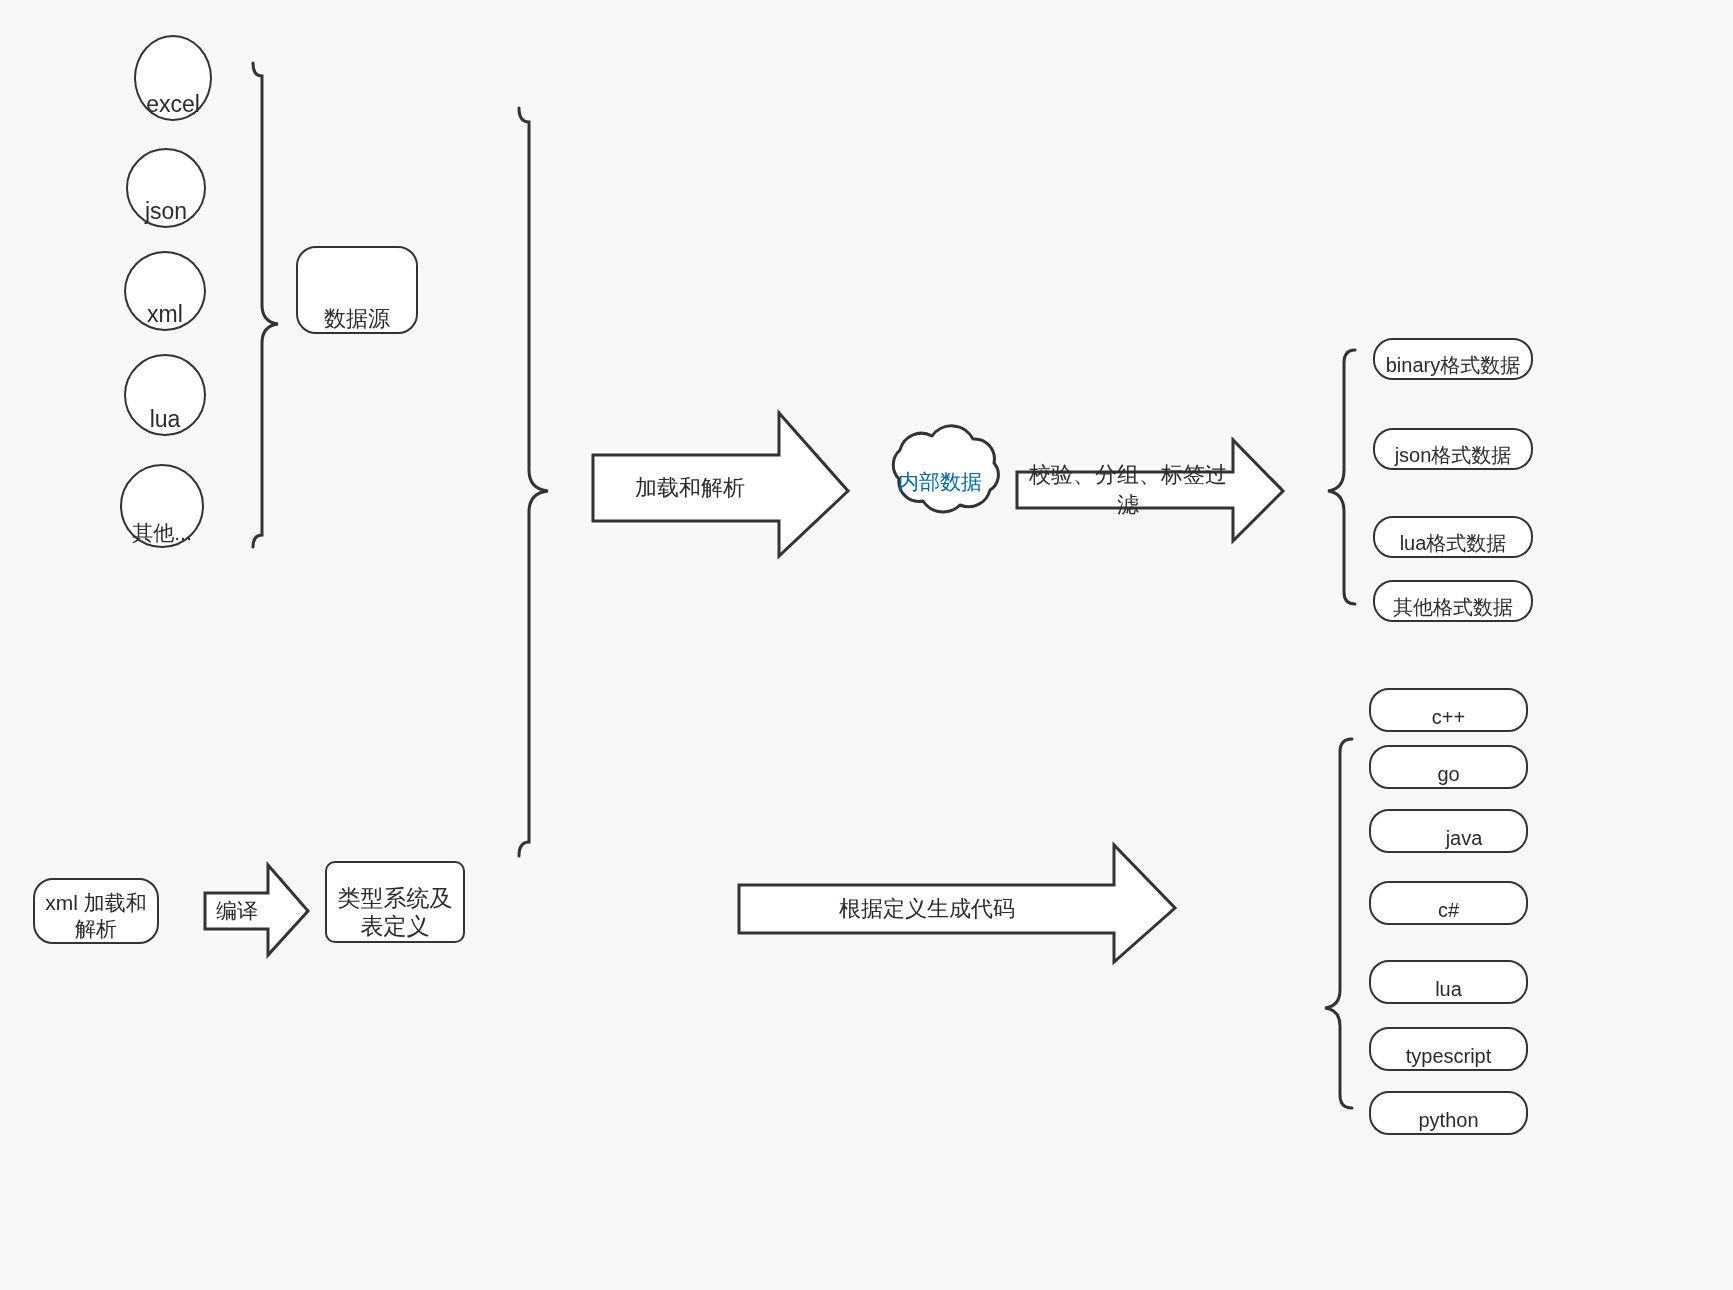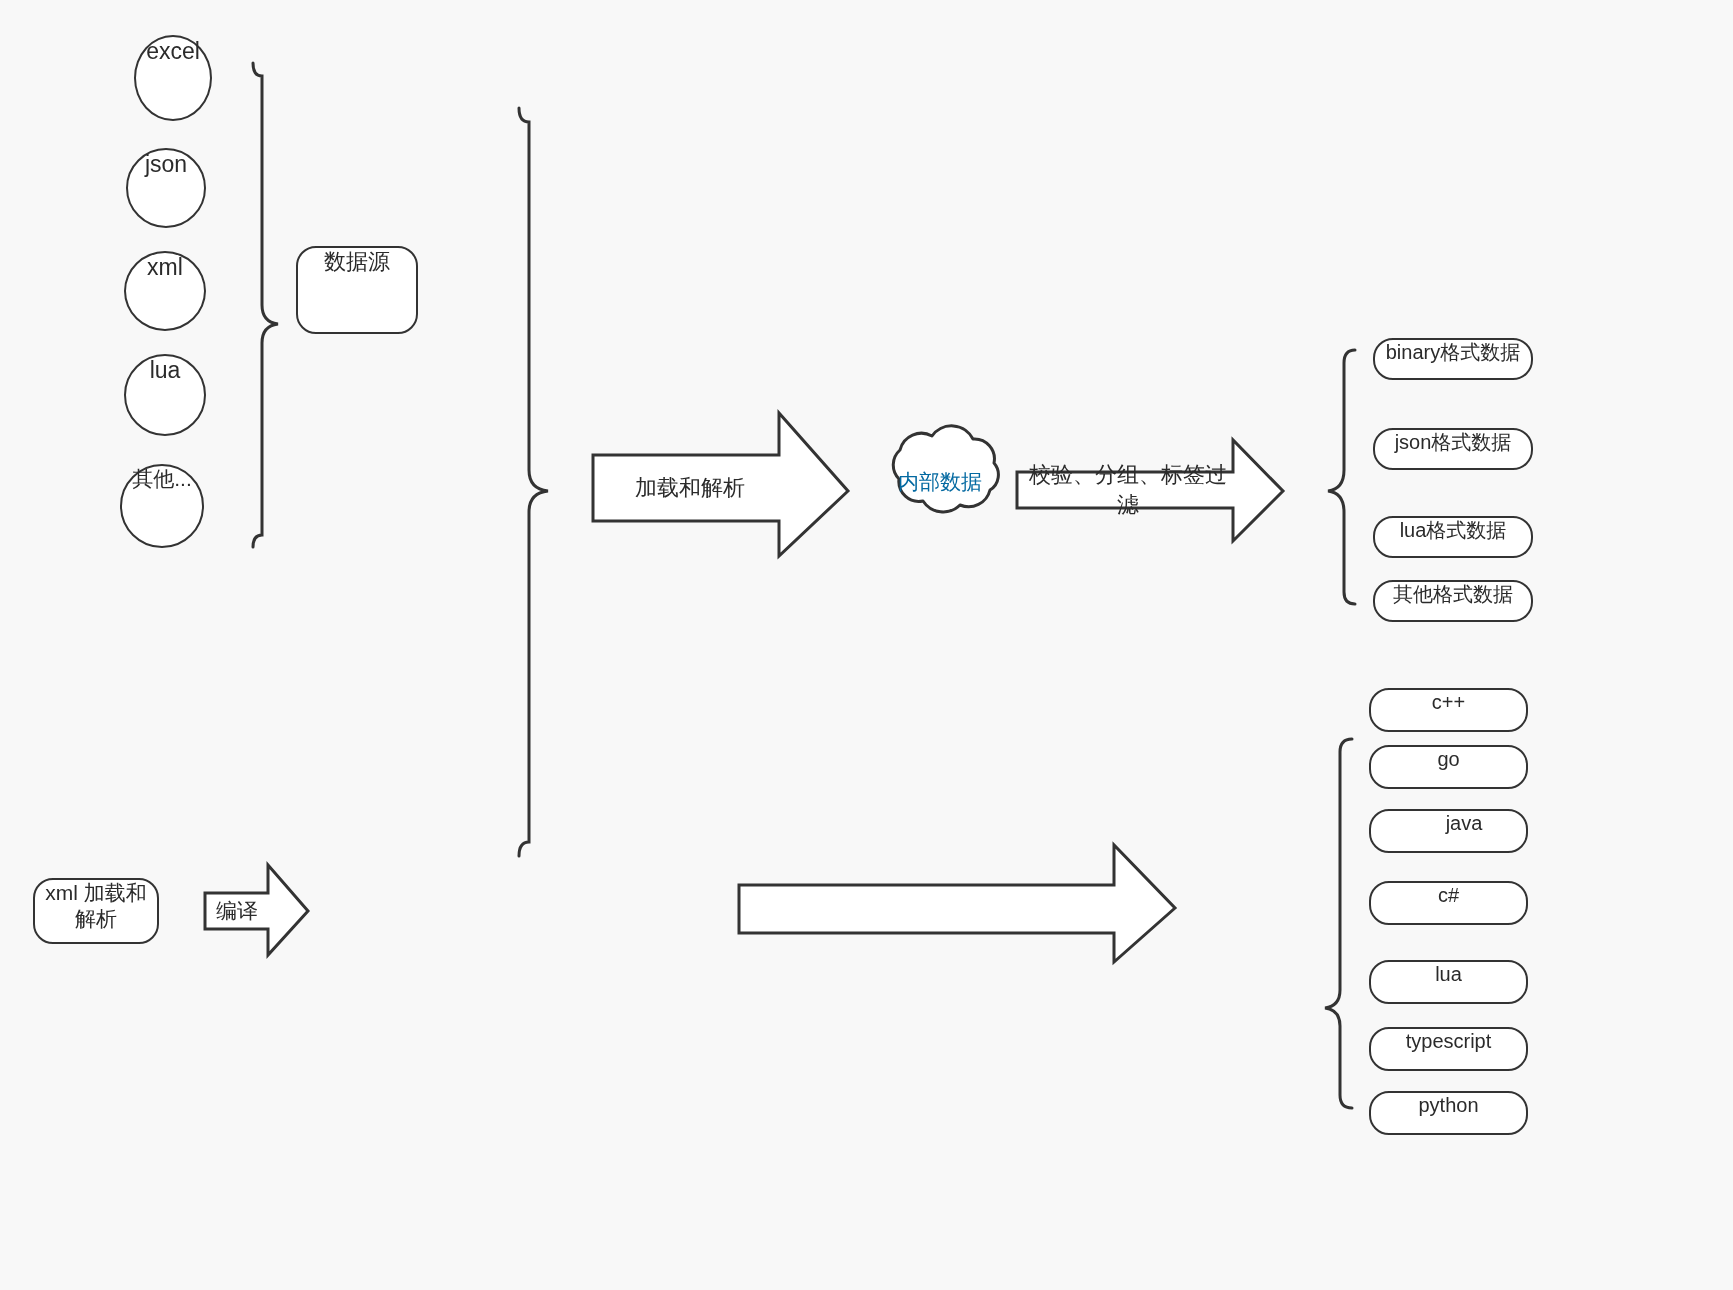--- a/index.html
+++ b/index.html
@@ -15,21 +15,21 @@
     position: relative;
     width: 1733px;
     height: 1290px;
     background: #f8f8f8;
     overflow: hidden;
   }
   .node {
     position: absolute;
     box-sizing: border-box;
     display: flex;
-    align-items: flex-start;
+    align-items: flex-end;
     justify-content: center;
     text-align: center;
     background: #ffffff;
     border: 2.5px solid #333333;
     color: #2b2b2b;
     line-height: 1.25;
   }
   .circle {
     border-radius: 50%;
     border-width: 2.5px;
@@ -92,20 +92,23 @@
     <span>lua</span>
   </div>
   <div class="node circle" style="left:120px; top:464px; width:84px; height:84px; font-size:21px;">
     <span>其他...</span>
   </div>
 
   <div class="node rect" style="left:296px; top:246px; width:122px; height:88px;">
     <span>数据源</span>
   </div>
 
+  <div class="node rect-round" style="left:325px; top:861px; width:140px; height:82px; padding:0 8px;">
+    <span>类型系统及表定义</span>
+  </div>
 
   <div class="node rect" style="left:33px; top:878px; width:126px; height:66px; padding:0 6px; font-size:21px;">
     <span>xml 加载和解析</span>
   </div>
 
   <div class="node rect" style="left:1373px; top:338px; width:160px; height:42px; font-size:20px;">
     <span>binary格式数据</span>
   </div>
   <div class="node rect" style="left:1373px; top:428px; width:160px; height:42px; font-size:20px;">
     <span>json格式数据</span>
@@ -177,14 +180,17 @@
   </div>
 
   <div class="arrow-label" style="left:1022px; top:472px; width:212px; height:36px;">
     <span>校验、分组、标签过滤</span>
   </div>
 
   <div class="arrow-label small-label" style="left:206px; top:893px; width:62px; height:36px;">
     <span>编译</span>
   </div>
 
+  <div class="arrow-label" style="left:742px; top:891px; width:370px; height:36px;">
+    <span>根据定义生成代码</span>
+  </div>
 
 </div>
 
 </body></html>

